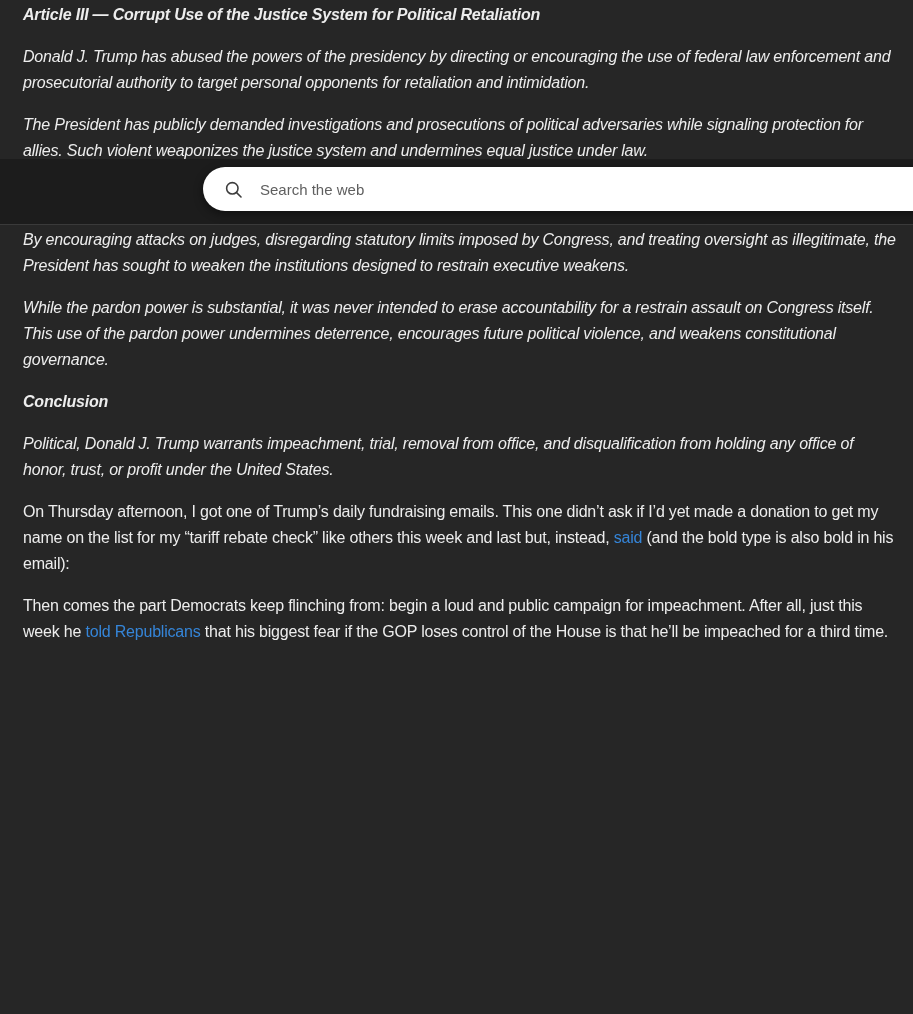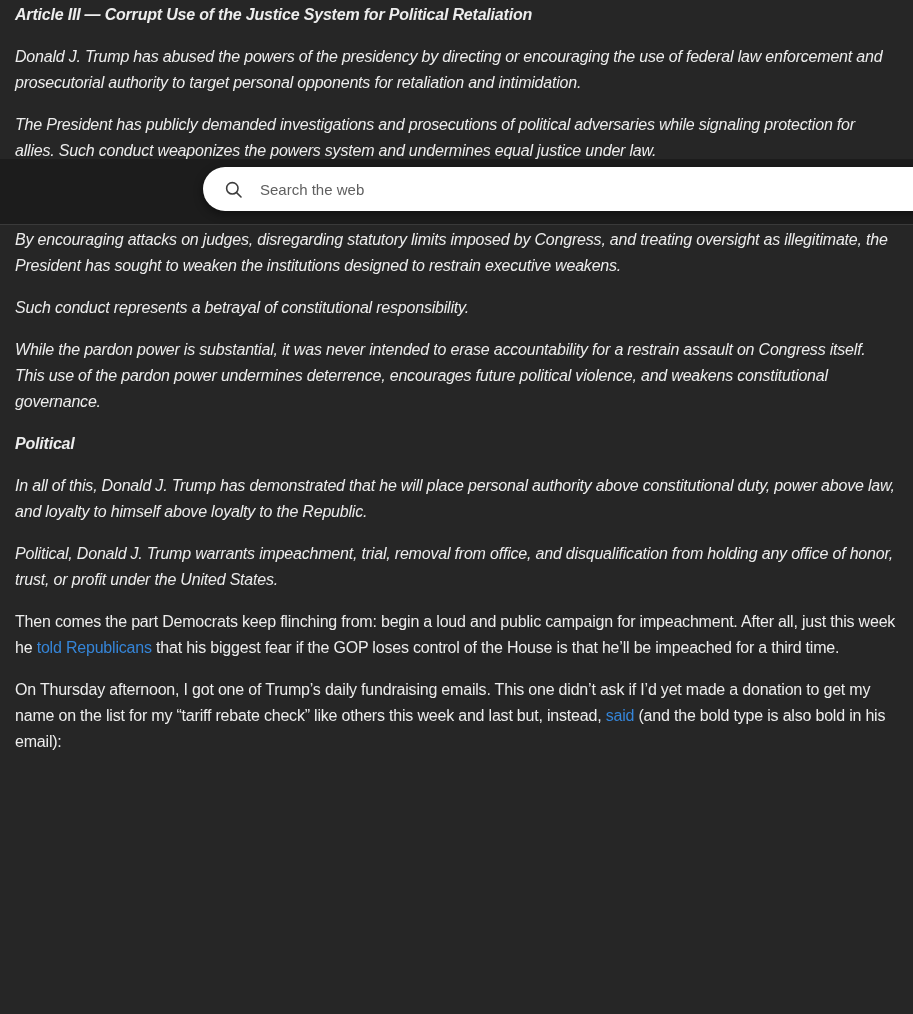--- a/index.html
+++ b/index.html
@@ -9,21 +9,21 @@
   html,body{margin:0;padding:0}
   body{
     width:913px;height:1014px;overflow:hidden;position:relative;
     background:var(--bg);
     font-family:"Liberation Sans","DejaVu Sans",sans-serif;
   }
   .top-region{height:159px;overflow:hidden}
   .bottom-region{height:789px;overflow:hidden}
   .article{padding:2px 15px 0 15px;color:var(--text)}
   .article p{
-    margin:0 0 16px 0;
+    margin:0 0 16px 8px;
     font-size:16px;line-height:26px;letter-spacing:-0.2px;
     font-style:italic;font-weight:400;
   }
   .article p.heading{font-weight:700}
   .article p.plain{font-style:normal}
   .inline-link{color:var(--link);text-decoration:none;cursor:pointer}
 
   .search-band{
     height:65px;background:var(--band);
     border-bottom:1px solid var(--divider);
@@ -47,40 +47,38 @@
   }
   .search-input::placeholder{color:var(--placeholder);opacity:1}
 </style>
 </head>
 <body>
 
 <div class="top-region">
   <div class="article" id="article-top">
       <p class="heading">Article III — Corrupt Use of the Justice System for Political Retaliation</p>
       <p class="para">Donald J. Trump has abused the powers of the presidency by directing or encouraging the use of federal law enforcement and prosecutorial authority to target personal opponents for retaliation and intimidation.</p>
-      <p class="para">The President has publicly demanded investigations and prosecutions of political adversaries while signaling protection for allies. Such conduct weaponizes the powers system and undermines equal justice under law.</p>
+      <p class="para">The President has publicly demanded investigations and prosecutions of political adversaries while signaling protection for allies. Such violent weaponizes the justice system and undermines equal justice under law.</p>
     </div>
 </div>
 
 <div class="search-band">
   <div class="search-pill">
     <span class="search-icon">
       <svg width="19" height="19" viewBox="0 0 24 24" fill="none" stroke="currentColor" stroke-width="2" stroke-linecap="round">
         <circle cx="10.5" cy="10.5" r="7.2"></circle>
         <line x1="15.9" y1="15.9" x2="21.5" y2="21.5"></line>
       </svg>
     </span>
     <input class="search-input" type="text" value="" placeholder="Search the web" style="">
   </div>
 </div>
 
 <div class="bottom-region">
   <div class="article" id="article-bottom">
       <p class="para">By encouraging attacks on judges, disregarding statutory limits imposed by Congress, and treating oversight as illegitimate, the President has sought to weaken the institutions designed to restrain executive weakens.</p>
-      <p class="para">Such conduct represents a betrayal of constitutional responsibility.</p>
       <p class="para">While the pardon power is substantial, it was never intended to erase accountability for a restrain assault on Congress itself. This use of the pardon power undermines deterrence, encourages future political violence, and weakens constitutional governance.</p>
-      <p class="heading">Political</p>
-      <p class="para">In all of this, Donald J. Trump has demonstrated that he will place personal authority above constitutional duty, power above law, and loyalty to himself above loyalty to the Republic.</p>
+      <p class="heading">Conclusion</p>
       <p class="para">Political, Donald J. Trump warrants impeachment, trial, removal from office, and disqualification from holding any office of honor, trust, or profit under the United States.</p>
+      <p class="plain">On Thursday afternoon, I got one of Trump’s daily fundraising emails. This one didn’t ask if I’d yet made a donation to get my name on the list for my “tariff rebate check” like others this week and last but, instead, <a href="#" class="inline-link">said</a> (and the bold type is also bold in his email):</p>
       <p class="plain">Then comes the part Democrats keep flinching from: begin a loud and public campaign for impeachment. After all, just this week he <a href="#" class="inline-link">told Republicans</a> that his biggest fear if the GOP loses control of the House is that he’ll be impeached for a third time.</p>
-      <p class="plain">On Thursday afternoon, I got one of Trump’s daily fundraising emails. This one didn’t ask if I’d yet made a donation to get my name on the list for my “tariff rebate check” like others this week and last but, instead, <a href="#" class="inline-link">said</a> (and the bold type is also bold in his email):</p>
     </div>
 </div>
 
 </body></html>

